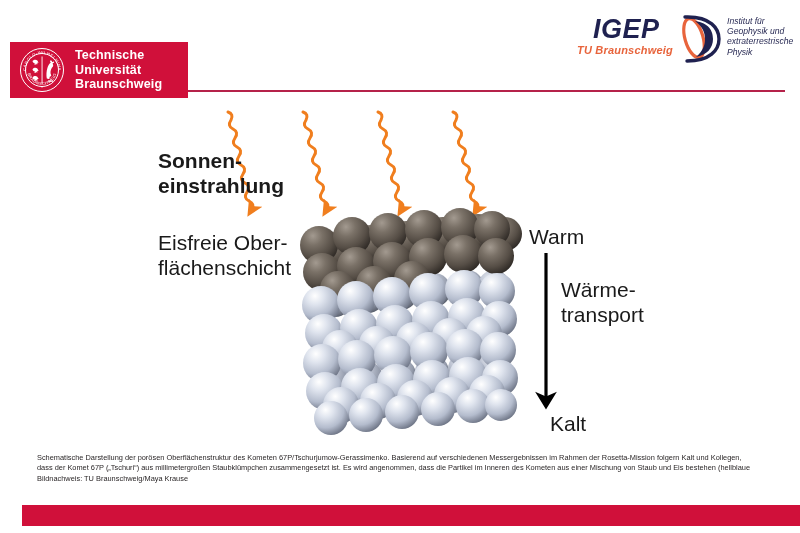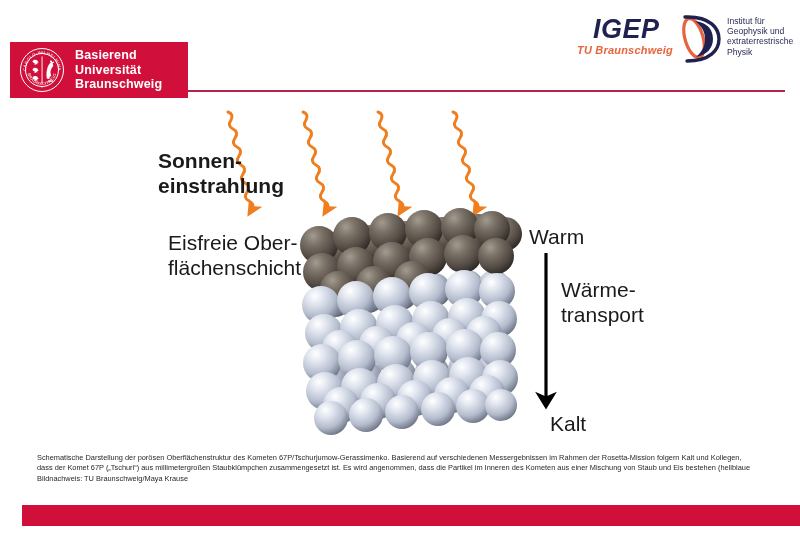--- a/index.html
+++ b/index.html
@@ -48,30 +48,30 @@
     margin-left:18px;
   }
   .igep-sub{
     position:absolute;left:2px;top:33px;
     font-style:italic;font-weight:bold;font-size:11px;color:#E8643C;
     letter-spacing:0.2px;
   }
   .igep-mark{position:absolute;left:96px;top:0px;width:60px;height:56px;}
   .igep-inst{
     position:absolute;left:152px;top:5px;width:66px;
-    font-size:8.6px;line-height:10.2px;color:#2A2C55;
+    font-style:italic;font-size:8.6px;line-height:10.2px;color:#2A2C55;
   }
 
   
   .lbl{
     position:absolute;color:#1a1a1a;font-size:21px;line-height:25px;
     white-space:pre-line;font-weight:400;
   }
   #lbl-sonne{left:158px;top:148px;font-weight:bold;}
-  #lbl-eisfrei{left:158px;top:230px;margin-left:10px;}
+  #lbl-eisfrei{left:158px;top:230px;}
   #lbl-mischung{left:158px;top:322px;}
 
   
   #lbl-warm{position:absolute;left:529px;top:225px;font-size:21px;color:#1a1a1a;text-align:right;}
   #lbl-kalt{position:absolute;left:550px;top:412px;font-size:21px;color:#1a1a1a;}
   #lbl-waerme{
     position:absolute;left:561px;top:277px;font-size:21px;line-height:25px;
     color:#1a1a1a;white-space:pre-line;
   }
 
@@ -127,21 +127,21 @@
           <path d="M29.6,33.4 l4.2,0 c0.4,0 0.7,0.3 0.7,0.7 c0,0.4 -0.3,0.7 -0.7,0.7 l-4.2,0 c-0.4,0 -0.7,-0.3 -0.7,-0.7 c0,-0.4 0.3,-0.7 0.7,-0.7 z"></path>
         </g>
 
         <g fill="#ffffff">
           <circle cx="23" cy="6.2" r="0.8"></circle>
           <circle cx="23" cy="39.8" r="0.8"></circle>
         </g>
       </svg>
     </div>
     <div class="tu-words">
-      <div>Basierend</div>
+      <div>Technische</div>
       <div>Universität</div>
       <div>Braunschweig</div>
     </div>
   </div>
 
   <div class="head-rule"></div>
 
   <div class="igep">
     <div class="igep-word">IGEP</div>
     <div class="igep-sub">TU Braunschweig</div>

